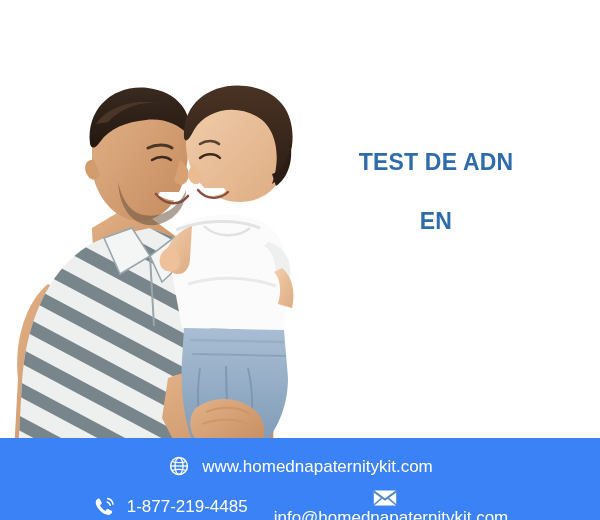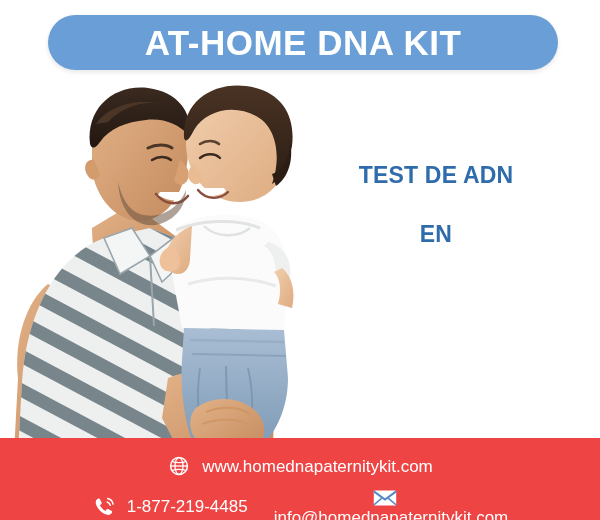--- a/index.html
+++ b/index.html
@@ -49,21 +49,21 @@
     width: 330px;
     height: 375px;
     overflow: hidden;
   }
   .photo-svg { display: block; }
 
   
   .headline-block {
     position: absolute;
     left: 278px;
-    top: 164px;
+    top: 151px;
     width: 316px;
     text-align: center;
   }
   .headline-line {
     color: #2f6cab;
     font-size: 23px;
     font-weight: bold;
     letter-spacing: 0.2px;
     line-height: 1;
     white-space: nowrap;
@@ -72,21 +72,21 @@
   .headline-line.l2 { margin: 36px 0 8px 0; }
   .headline-line.l3 { margin: 36px 0 0 0; }
 
   
   .footer-bar {
     position: absolute;
     left: 0;
     bottom: 0;
     width: 600px;
     height: 82px;
-    background: #ef4444;
+    background: #3b82f6;
     color: #ffffff;
     text-align: right;
   }
   .footer-row {
     display: flex;
     align-items: center;
     justify-content: center;
     white-space: nowrap;
   }
   .footer-row.row-1 { margin-top: 17px; }
@@ -110,23 +110,20 @@
     font-size: 17px;
     font-weight: normal;
     line-height: 1;
   }
 </style>
 </head>
 <body>
 
 <div class="banner">
 
-  <div class="header-pill">
-    <div class="header-title">AT-HOME DNA KIT</div>
-  </div>
 
   <div class="photo-wrap">
     <svg class="photo-svg" width="330" height="375" viewBox="0 0 330 375" xmlns="http://www.w3.org/2000/svg">
       <defs>
         <linearGradient id="skinA" x1="0" y1="0" x2="1" y2="1">
           <stop offset="0%" stop-color="#e3b288"></stop>
           <stop offset="100%" stop-color="#c48b5e"></stop>
         </linearGradient>
         <linearGradient id="skinB" x1="0" y1="0" x2="1" y2="1">
           <stop offset="0%" stop-color="#f2cfae"></stop>

